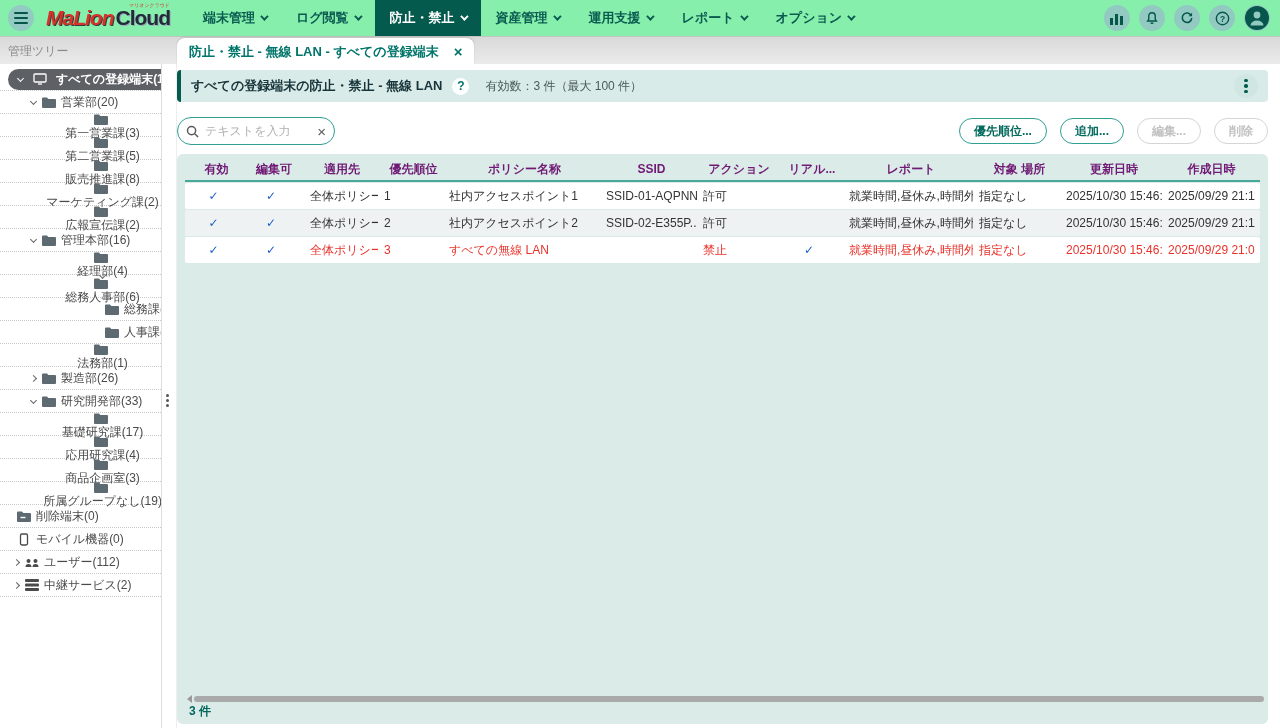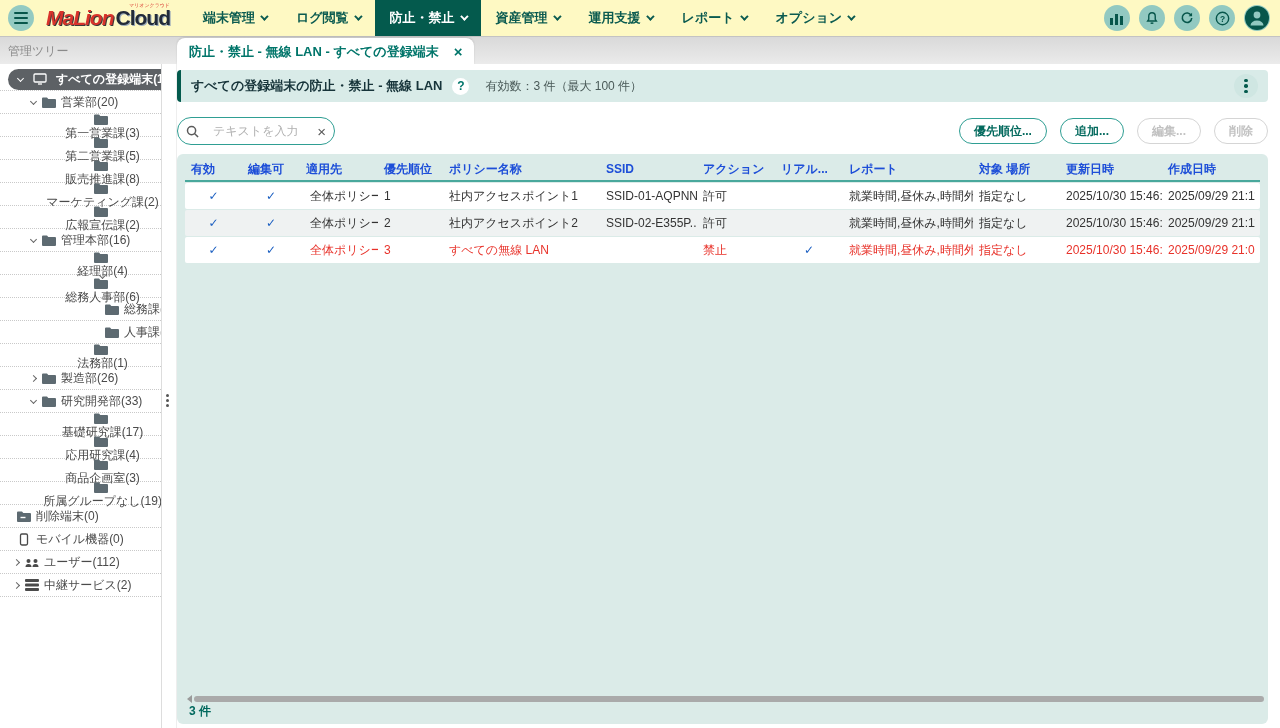--- a/index.html
+++ b/index.html
@@ -1,19 +1,19 @@
 <!DOCTYPE html>
 <html lang="ja"><head>
 <meta charset="utf-8">
 <style>
   * { margin:0; padding:0; box-sizing:border-box; }
   html,body { width:1280px; height:728px; overflow:hidden; font-family:"Liberation Sans","DejaVu Sans",sans-serif; background:#fff; }
 
   
-  .topbar { position:absolute; left:0; top:0; width:1280px; height:36px; background:#fef9c3; display:flex; align-items:center; }
+  .topbar { position:absolute; left:0; top:0; width:1280px; height:36px; background:#86efac; display:flex; align-items:center; }
   .hamburger { width:26px; height:26px; border-radius:50%; background:#93cac2; margin-left:8px; display:flex; flex-direction:column; justify-content:center; align-items:center; gap:3px; cursor:pointer; }
   .hamburger i { display:block; width:14px; height:2px; background:#07564b; border-radius:1px; }
   .logo { margin-left:12px; position:relative; display:flex; align-items:baseline; white-space:nowrap; }
   .logo .p1 { font-size:21px; font-weight:bold; font-style:italic; color:#d8332b; text-shadow:1px 1px 0 #3a3a3a; letter-spacing:-1px; }
   .logo .p2 { font-size:21px; font-weight:bold; color:#222b38; letter-spacing:-1px; margin-left:2px; text-shadow:1px 1px 0 #9ab; }
   .logo .ruby { position:absolute; right:0; top:-4px; font-size:5px; color:#d8332b; letter-spacing:0; }
   .menus { display:flex; align-items:stretch; height:36px; margin-left:18px; }
   .menu-item { display:flex; align-items:center; gap:5px; padding:0 15px; font-size:13px; font-weight:bold; color:#0b5b50; cursor:pointer; }
   .menu-item.active { background:#045a4d; color:#fff; }
   .chev { width:6px; height:6px; border-right:2px solid currentColor; border-bottom:2px solid currentColor; transform:rotate(45deg) translateY(-2px); display:inline-block; }
@@ -46,32 +46,32 @@
   
   .main { position:absolute; left:177px; top:64px; right:0; bottom:0; background:#fff; }
   .hdrbar { position:absolute; left:0; top:6px; right:12px; height:32px; background:#d9ebe8; border-left:4px solid #045a4d; border-radius:4px; display:flex; align-items:center; padding:0 10px; }
   .hdrbar .title { font-size:13px; font-weight:bold; color:#17343a; }
   .help { width:17px; height:17px; border-radius:50%; background:#fff; color:#00756a; font-size:12px; font-weight:bold; display:flex; align-items:center; justify-content:center; margin-left:10px; cursor:pointer; }
   .hdrbar .count { font-size:12px; color:#4a5a58; margin-left:16px; }
   .kebab { margin-left:auto; width:24px; height:24px; border-radius:50%; background:#cfe6e2; display:flex; flex-direction:column; align-items:center; justify-content:center; gap:2px; cursor:pointer; }
   .kebab i { width:3.5px; height:3.5px; background:#045a4d; border-radius:50%; }
 
   .toolbar { position:absolute; left:0; top:44px; right:12px; height:46px; display:flex; align-items:center; }
-  .search { width:158px; height:28px; border:1.5px solid #2f9e93; border-radius:14px; display:flex; align-items:center; padding:0 8px; gap:14px; background:#fff; }
+  .search { width:158px; height:28px; border:1.5px solid #2f9e93; border-radius:14px; display:flex; align-items:center; padding:0 8px; gap:6px; background:#fff; }
   .search input { border:none; outline:none; flex:1; min-width:0; font-size:12px; color:#333; background:transparent; }
   .search input::placeholder { color:#b0b0b0; }
   .search .clear { color:#5a5a5a; font-size:15px; cursor:pointer; line-height:1; }
   .btns { margin-left:auto; display:flex; gap:13px; }
   .btn { height:26px; padding:0 14px; border-radius:13px; border:1.5px solid #2f9e93; background:#fff; color:#046a5e; font-size:12px; font-weight:bold; display:flex; align-items:center; cursor:pointer; }
   .btn.disabled { border-color:#d5d5d5; color:#c2c2c2; cursor:default; }
 
   .tablewrap { position:absolute; left:0; top:90px; right:12px; bottom:4px; background:#dbebe8; border-radius:6px; padding:4px 8px; }
   .tgrid { display:grid; grid-template-columns:57px 58px 78px 65px 157px 97px 78px 68px 130px 87px 102px 93px; align-items:center; }
   .thead { height:24px; border-bottom:2px solid #49a89c; }
-  .thead > div { font-size:12px; font-weight:bold; color:#1d4ed8; padding-left:6px; white-space:nowrap; overflow:hidden; cursor:pointer; }
+  .thead > div { font-size:12px; font-weight:bold; color:#701a75; padding-left:6px; white-space:nowrap; overflow:hidden; cursor:pointer;text-align:center; }
   .trow { height:26px; background:#fff; margin-top:1px; border-radius:2px; cursor:pointer; }
   .trow.alt { background:#eff2f2; }
   .trow > div { font-size:12px; color:#333; padding-left:6px; white-space:nowrap; overflow:hidden; }
   .trow.alert > div { color:#e8322a; }
   .cc { text-align:center; padding-left:0 !important; }
   .chk { color:#1b5fc1 !important; font-weight:bold; font-size:14px; }
   .orgcell { display:flex; align-items:center; gap:4px; }
   .scrollx { position:absolute; left:10px; right:4px; bottom:22px; height:7px; display:flex; align-items:center; gap:2px; }
   .scrollx .arrow { width:0; height:0; border-top:4px solid transparent; border-bottom:4px solid transparent; border-right:5px solid #9a9a9a; cursor:pointer; }
   .scrollx .track { flex:1; height:6px; background:#aaaaaa; border-radius:3px; cursor:pointer; }

